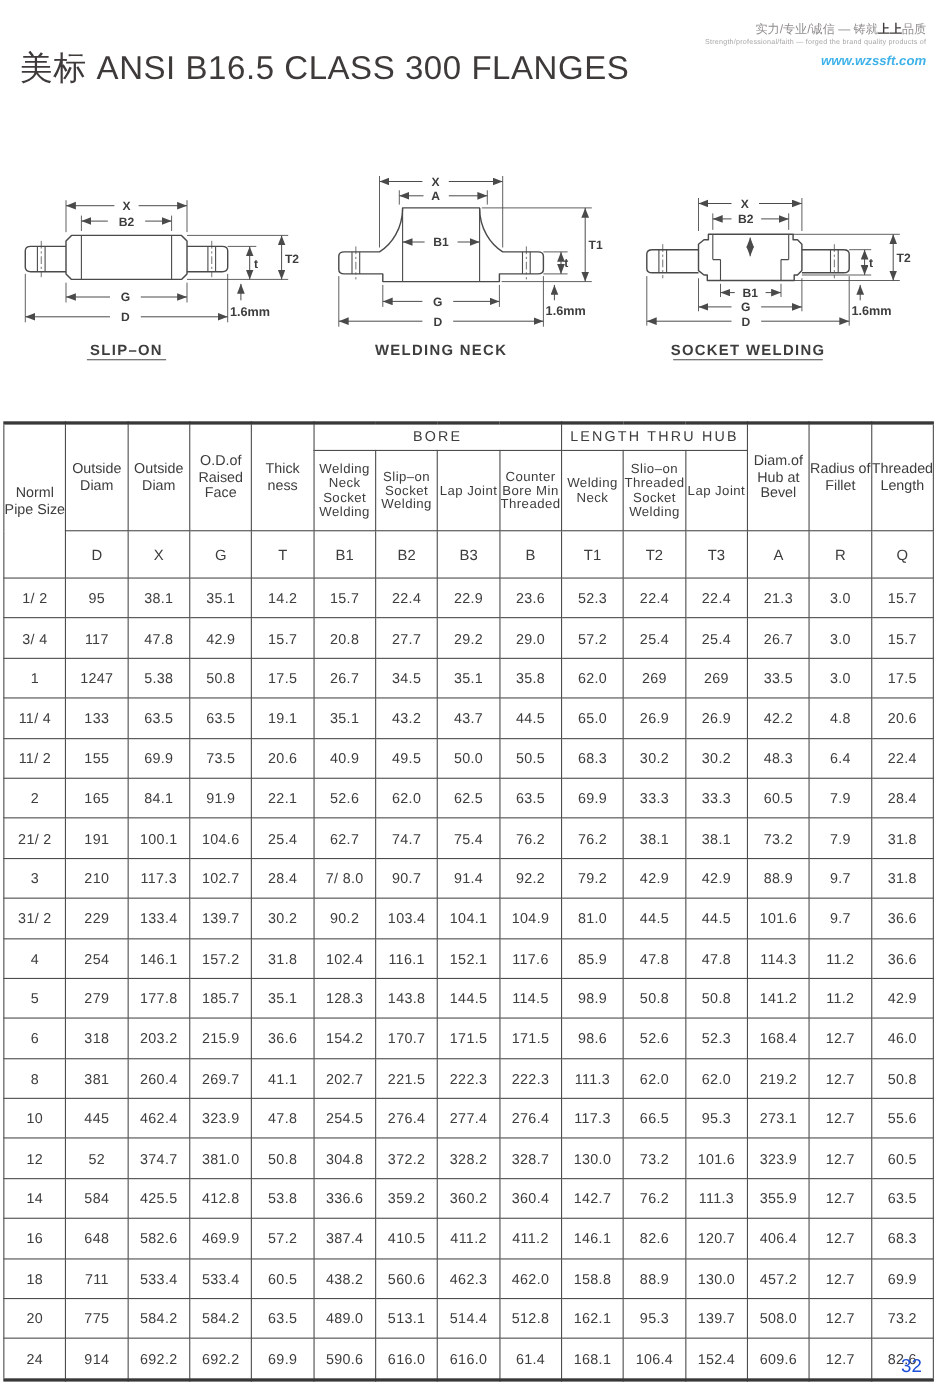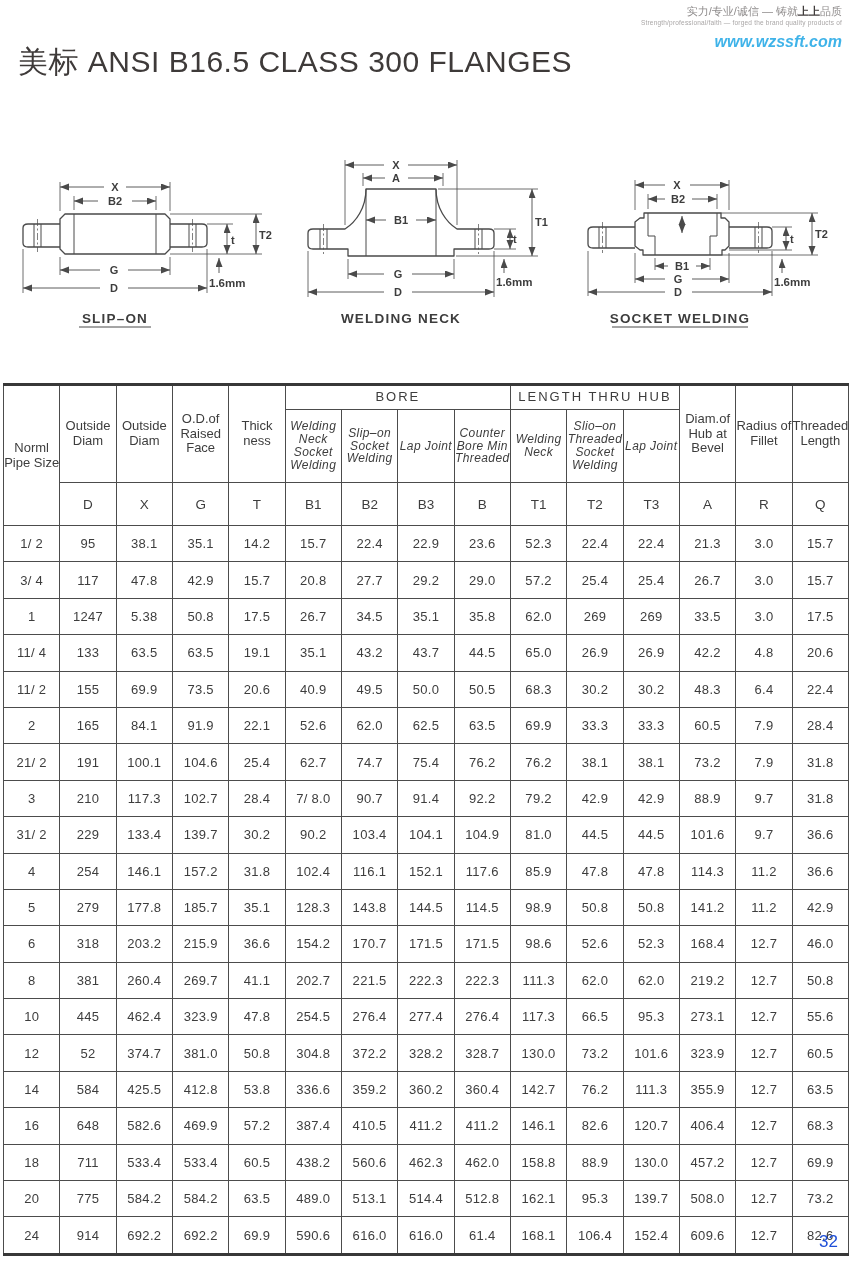--- a/index.html
+++ b/index.html
@@ -1,24 +1,24 @@
 <!DOCTYPE html>
 <html><head>
 <meta charset="utf-8">
 <style>
   html,body{margin:0;padding:0;background:#fff;}
   .page{position:relative;width:852px;height:1261px;background:#fff;
         font-family:"Liberation Sans",sans-serif;overflow:hidden;}
 
   
-  .brand{position:absolute;top:4px;right:10px;text-align:right;line-height:1.3;}
+  .brand{position:absolute;top:20px;right:10px;text-align:right;line-height:1.3;}
   .slogan-cn{font-size:11px;color:#8f8c8c;}
   .slogan-cn b{color:#413d3c;}
   .slogan-en{font-size:6.5px;color:#a9a6a6;margin-top:1px;letter-spacing:.2px;}
-  .website{font-size:16px;font-style:italic;font-weight:bold;color:#3fb3e9;margin-top:4px;}
+  .website{font-size:12px;font-style:italic;font-weight:bold;color:#3fb3e9;margin-top:4px;}
 
   
   .title{position:absolute;top:30px;left:6px;margin:12px;font-size:30px;font-weight:400;
          color:#3e3a39;letter-spacing:.5px;}
 
   
   .diagrams{position:absolute;top:152px;left:12px;width:830px;display:flex;
             justify-content:space-between;}
   svg .ol{fill:none;stroke:#4a4a4a;stroke-width:1.3;stroke-linejoin:round;}
   svg .thin{fill:none;stroke:#4a4a4a;stroke-width:1;}
@@ -30,21 +30,21 @@
   svg text.cap{font-size:13.5px;letter-spacing:1.2px;text-anchor:middle;}
   svg text.small{font-size:11.5px;}
 
   
   .dimtable{position:absolute;top:383px;left:3px;width:846px;border-collapse:collapse;
             table-layout:fixed;border-top:3px solid #383838;border-bottom:3px solid #383838;}
   .dimtable th,.dimtable td{border:1px solid #4c4c4c;text-align:center;vertical-align:middle;
             color:#3d3d3d;padding:0;font-weight:normal;overflow:hidden;}
   tr.h1 th{font-size:13px;height:23px;line-height:1.12;}
   th.grp{letter-spacing:2px;font-size:13.5px;text-align:center;}
-  tr.h2 th{font-size:12px;line-height:1.07;height:72px;letter-spacing:.4px;font-style:italic;}
+  tr.h2 th{font-size:12px;line-height:1.07;height:72px;letter-spacing:.4px;}
   tr.h3 th{font-size:13.5px;height:42px;}
   .dimtable tbody td{font-size:13px;height:35.4px;letter-spacing:.3px;}
 
   .pagenum{position:absolute;top:1232px;right:14px;font-size:17px;color:#1d4ed8;}
 </style>
 </head>
 <body>
 
 <div class="page">
 

